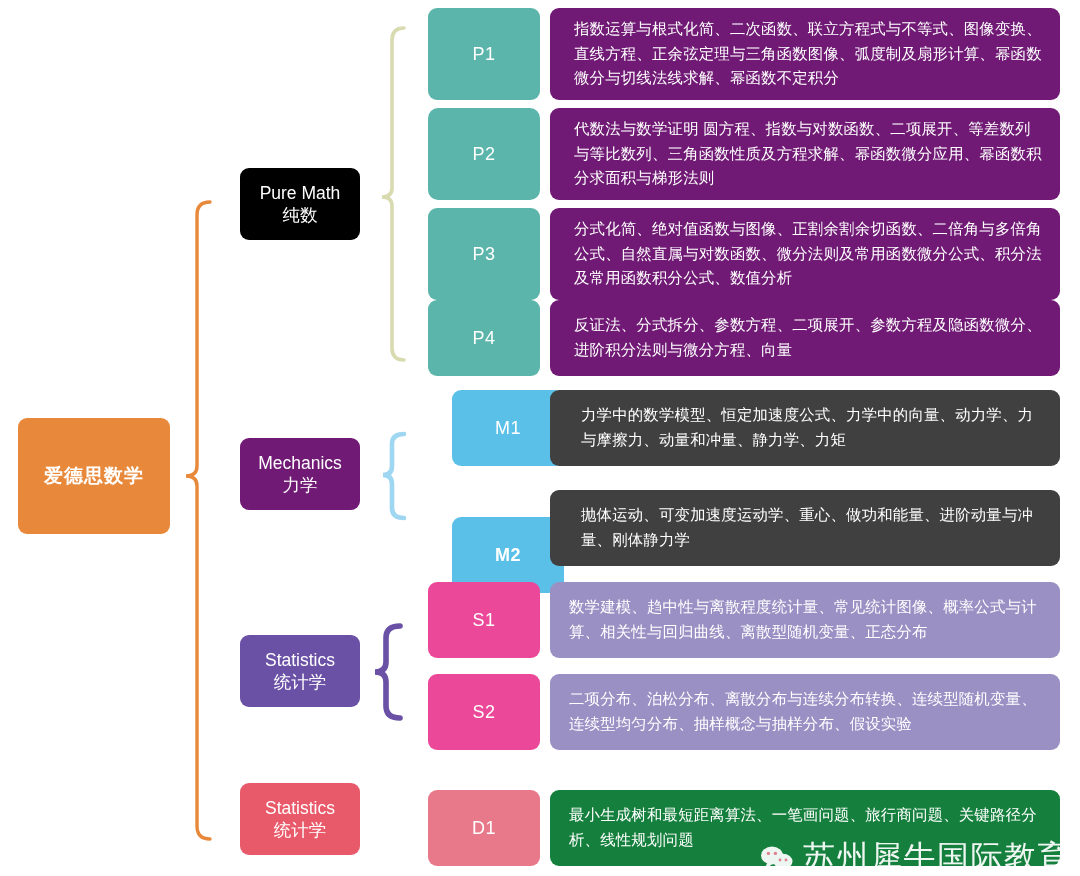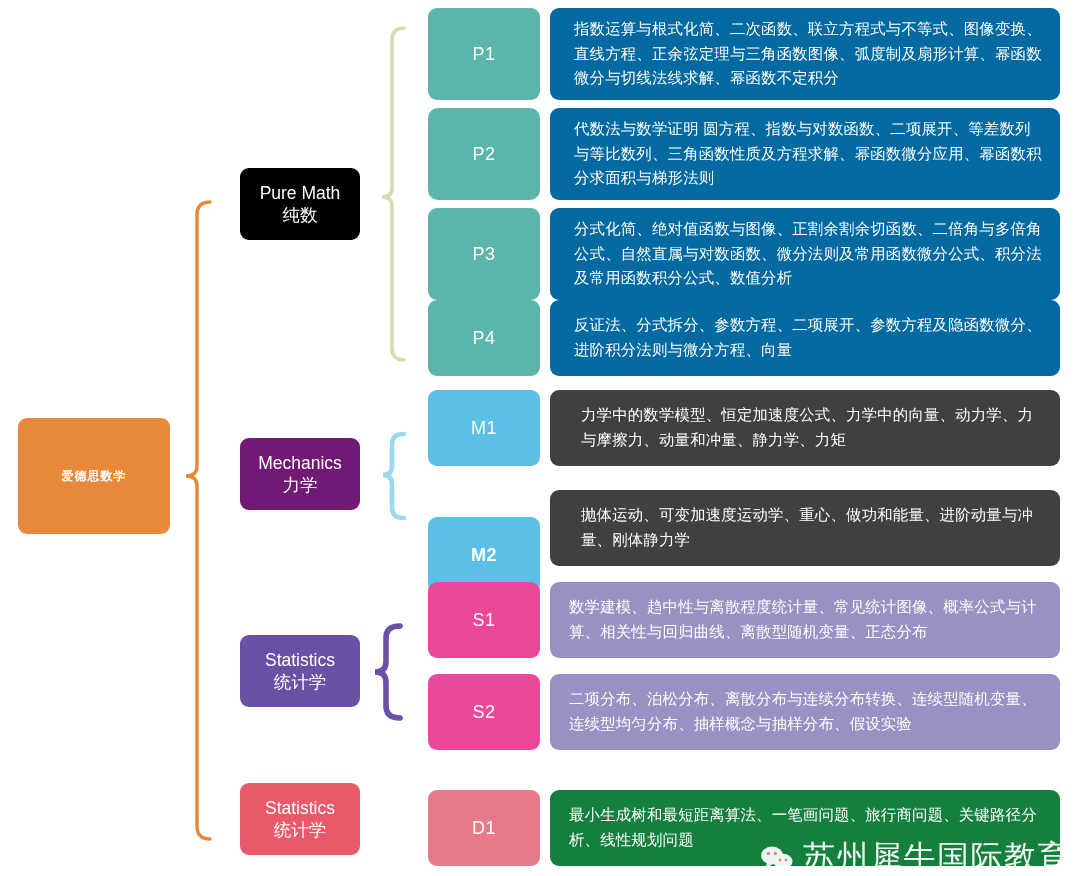--- a/index.html
+++ b/index.html
@@ -27,21 +27,21 @@
     color: #ffffff;
   }
 
   
   .root {
     left: 18px;
     top: 418px;
     width: 152px;
     height: 116px;
     background: #e8883a;
-    font-size: 12px;
+    font-size: 19px;
     font-weight: 700;
     letter-spacing: 1px;
   }
 
   
   .category {
     width: 120px;
     height: 72px;
     left: 240px;
     flex-direction: column;
@@ -57,39 +57,39 @@
   .cat-deci  { top: 783px;  background: #e85a6a; }
 
   
   .code {
     left: 428px;
     width: 112px;
     font-size: 18px;
     letter-spacing: 0.5px;
   }
   .code-p { background: #5bb5ab; }
-  .code-m { background: #5bc0e8; }
+  .code-m { background: #5bc0e8; margin-left: 24px; }
   .code-s { background: #ec4899; }
   .code-d { background: #e8798a; }
 
   
   .desc {
     left: 550px;
     width: 510px;
     padding: 13px 17px 13px 19px;
     display: flex;
     align-items: center;
     font-size: 15.4px;
     line-height: 1.62;
     color: #ffffff;
     text-align: left;
     justify-content: flex-start;
     letter-spacing: 0.2px;
   }
-  .desc-p { background: #0369a1; padding-left: 24px; }
+  .desc-p { background: #701a75; padding-left: 24px; }
   .desc-m { background: #404040; padding-left: 31px; }
   .desc-s { background: #9a90c4; }
   .desc-d { background: #15803d; }
 
   
   .row-p1 { top: 8px;   height: 92px; }
   .row-p2 { top: 108px; height: 92px; border-radius: 10px; }
   .row-p3 { top: 208px; height: 92px; }
   .row-p4 { top: 300px; height: 76px; }
   .row-m1 { top: 390px; height: 76px; }

